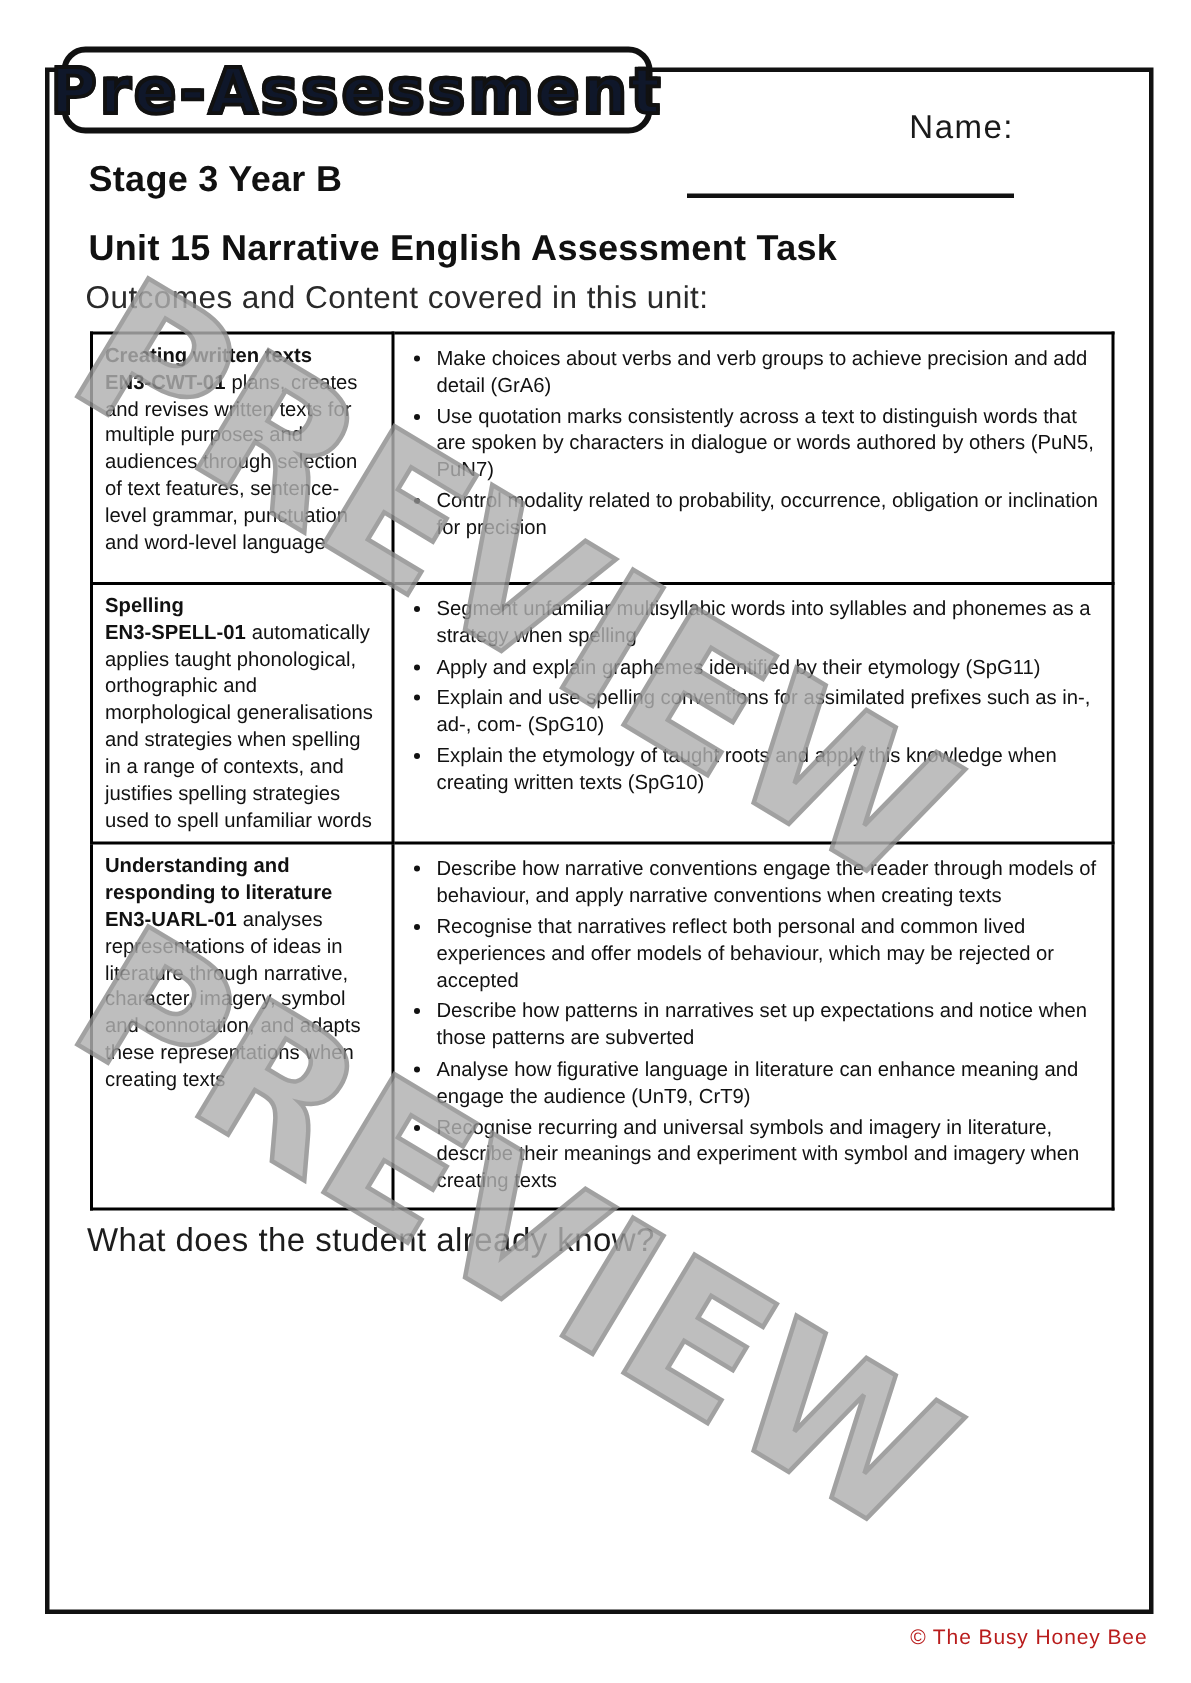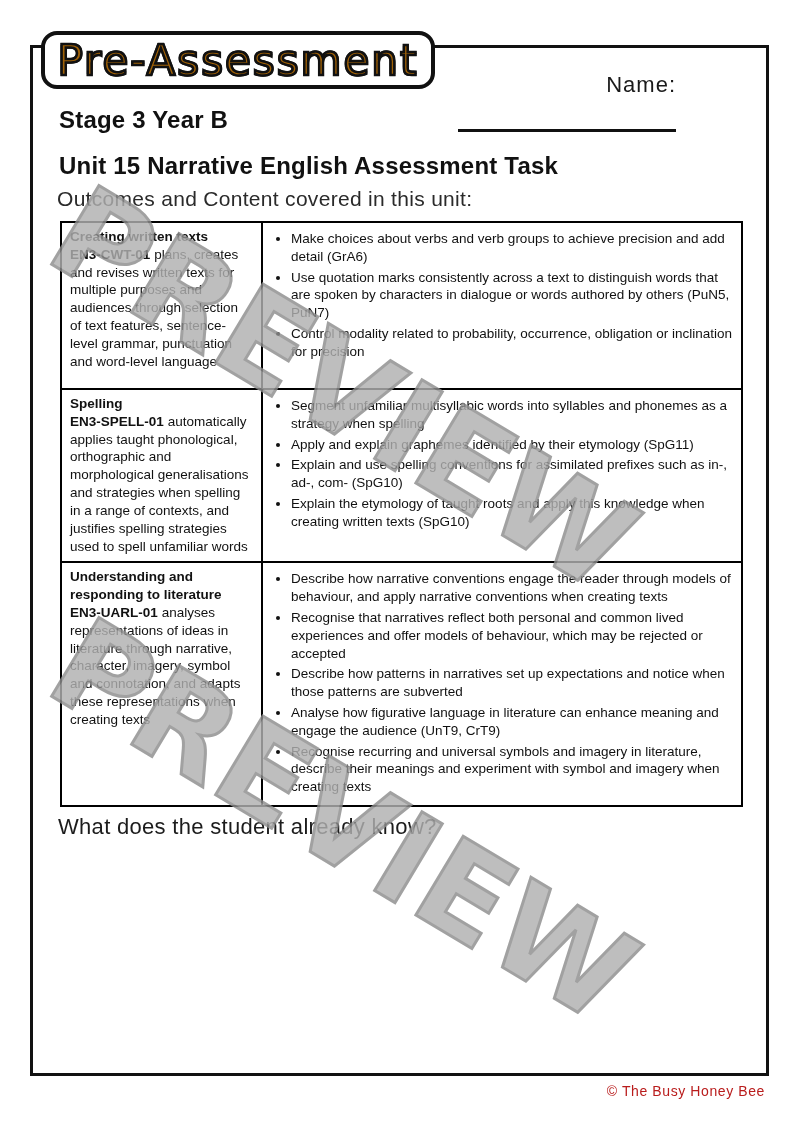--- a/index.html
+++ b/index.html
@@ -22,22 +22,22 @@
     position:absolute; left:8px; top:-17px;
     width:394px; height:58px;
     background:#fff;
     border:4px solid #111;
     border-radius:16px;
     display:flex; align-items:center; justify-content:center;
     z-index:2;
   }
   .badge-text {
     font-family:"DejaVu Sans", sans-serif;
-    font-size:42px; font-weight:normal; letter-spacing:2px;
-    color:#a16207;
+    font-size:42px; font-weight:bold; letter-spacing:2px;
+    color:#0f172a;
     -webkit-text-stroke:2.5px #111;
     text-shadow:-1px -1px 0 #111, 1px -1px 0 #111, -1px 1px 0 #111, 1px 1px 0 #111;
     white-space:nowrap;
   }
   .name-row {
     position:absolute; left:425px; top:24px;
     display:flex; align-items:flex-end; gap:8px;flex-direction:column;
   }
   .name-label { font-size:22px; color:#1a1a1a; letter-spacing:1px; }
   .name-line {

